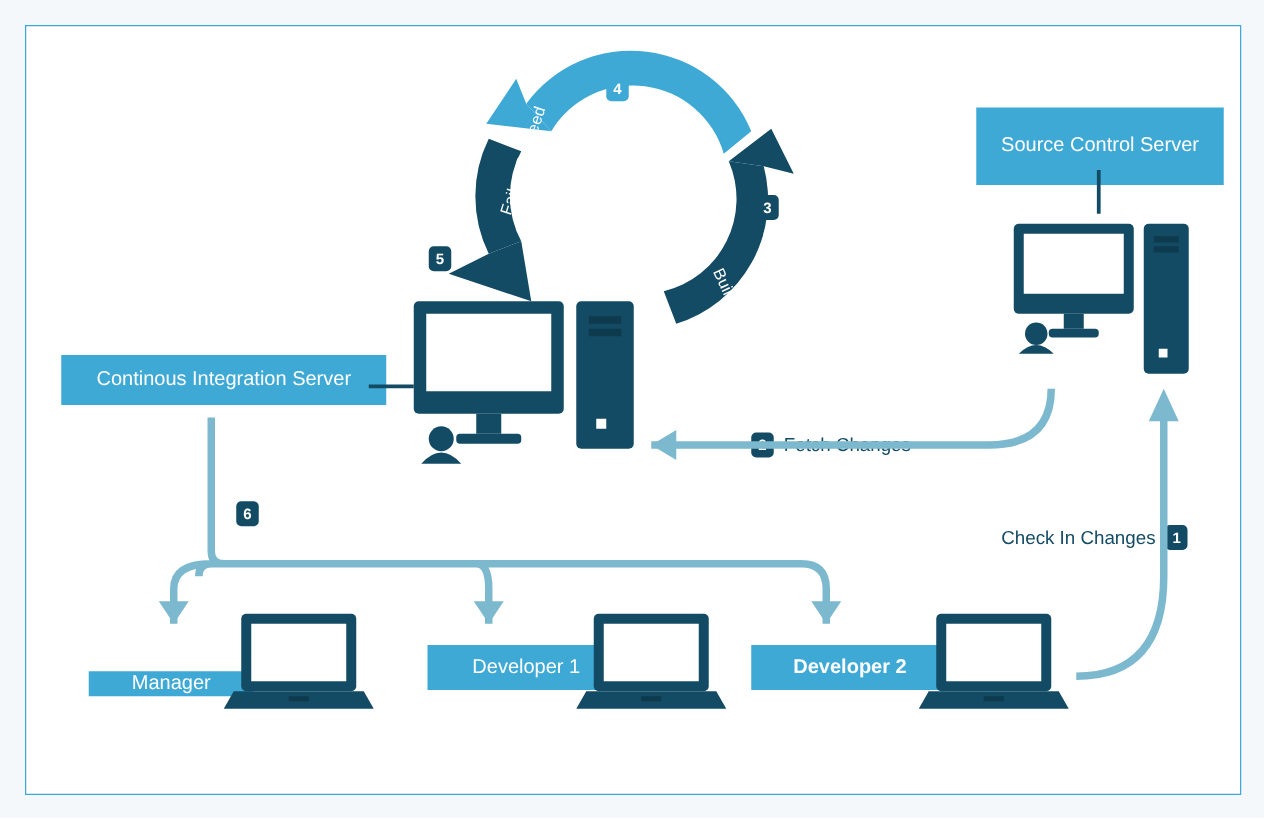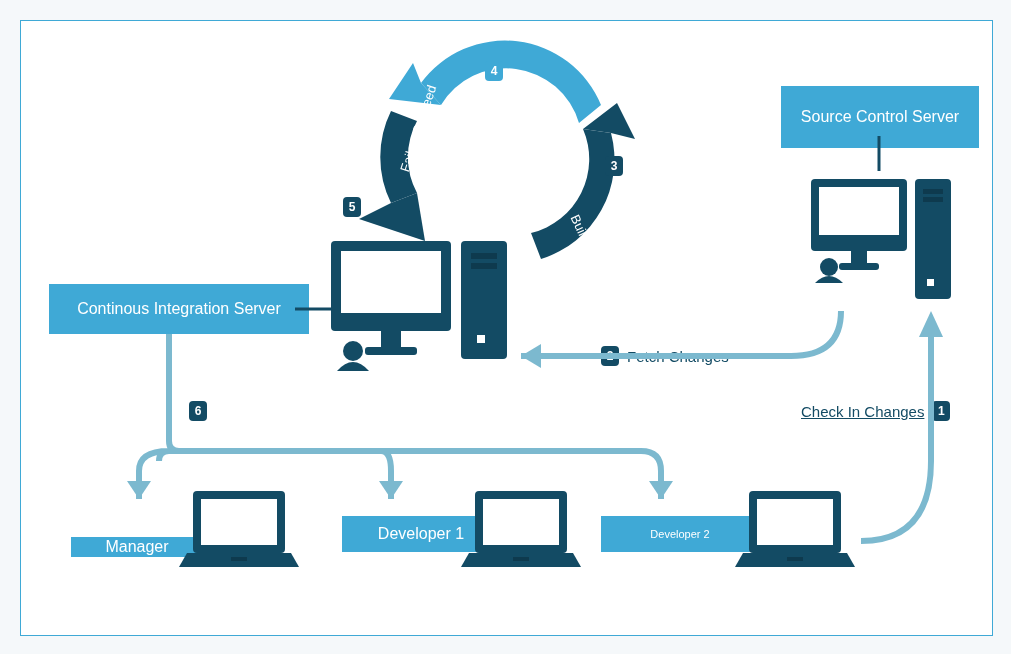--- a/index.html
+++ b/index.html
@@ -26,25 +26,25 @@
     position: absolute;
     background: #3fa9d6;
     color: #ffffff;
     font-size: 16px;
     display: flex;
     align-items: center;
     justify-content: center;
     padding: 0 14px;
     white-space: nowrap;
   }
-  .box.ci { left: 28px; top: 263px; width: 232px; height: 50px; font-size: 16px; }
+  .box.ci { left: 28px; top: 263px; width: 232px; height: 40px; font-size: 16px; }
   .box.scs { left: 760px; top: 65px; width: 170px; height: 62px; font-size: 16px; }
   .box.mgr { left: 50px;  top: 516px; width: 104px; height: 20px; font-size: 16px; }
   .box.dev1{ left: 321px; top: 495px; width: 130px; height: 36px; font-size: 16px; }
-  .box.dev2{ left: 580px; top: 495px; width: 130px; height: 36px; font-size: 11px; }
+  .box.dev2{ left: 580px; top: 495px; width: 130px; height: 36px; font-size: 16px; font-weight: bold; }
 
   .step-label {
     position: absolute;
     color: #134b64;
     font-size: 15px;
     display: flex;
     align-items: center;
     gap: 8px;
   }
   .step-label .num, .cycle-num {
@@ -80,21 +80,21 @@
 
 <div class="frame">
   <div class="canvas">
 
     <div class="box ci">Continous Integration Server</div>
     <div class="box scs">Source Control Server</div>
     <div class="box mgr">Manager</div>
     <div class="box dev1">Developer 1</div>
     <div class="box dev2">Developer 2</div>
 
-    <div class="step-label" style="left:780px; top:380px;text-decoration:underline;">
+    <div class="step-label" style="left:780px; top:399px;">
       <span>Check In Changes</span>
       <span class="num">1</span>
     </div>
     <div class="step-label" style="left:580px; top:325px;">
       <span class="num">2</span>
       <span>Fetch Changes</span>
     </div>
     <div class="step-label" style="left:168px; top:380px;">
       <span class="num">6</span>
     </div>

